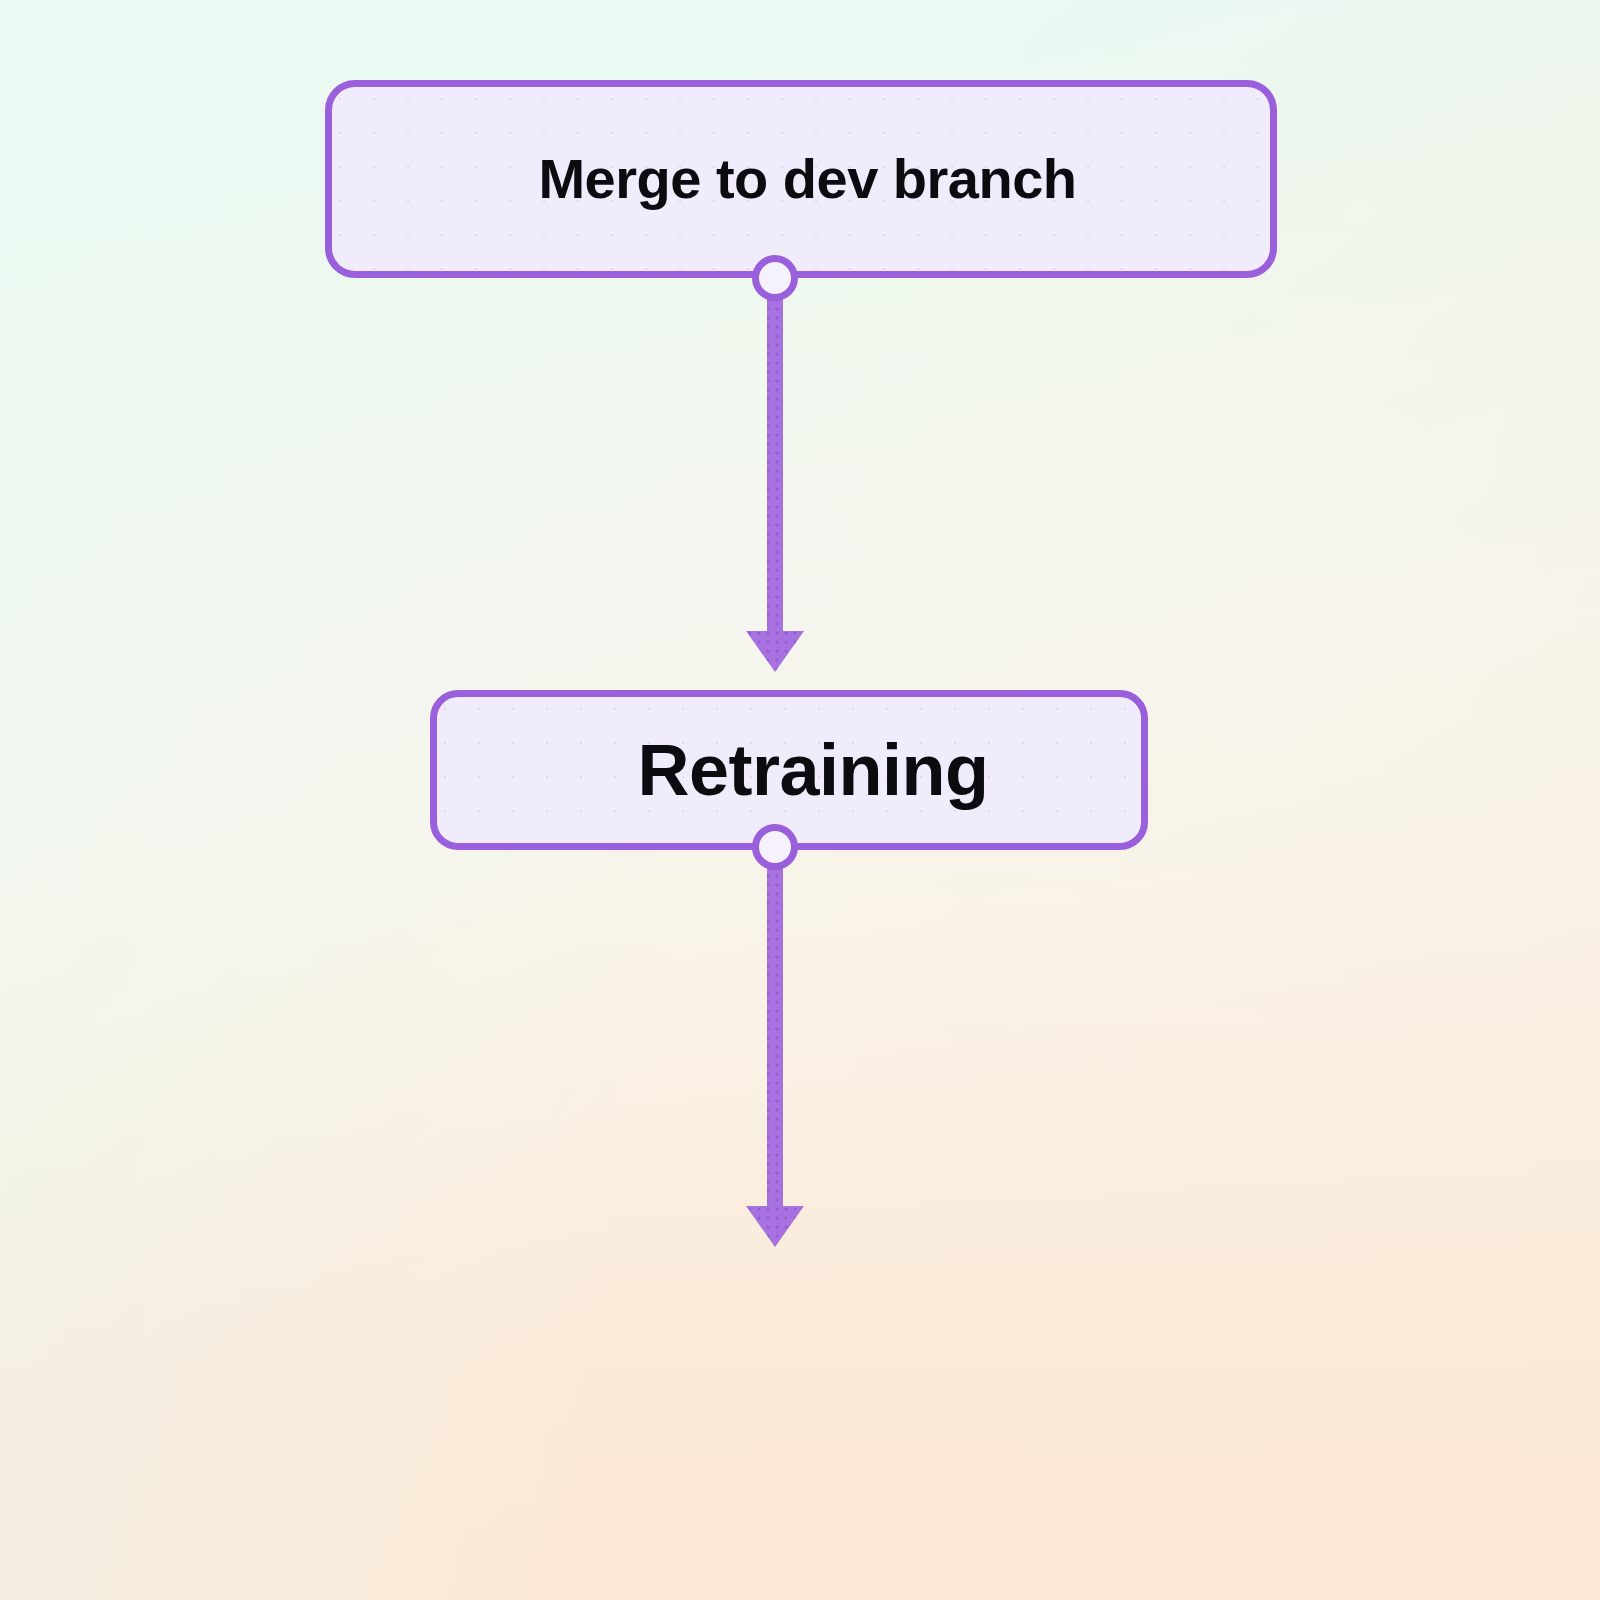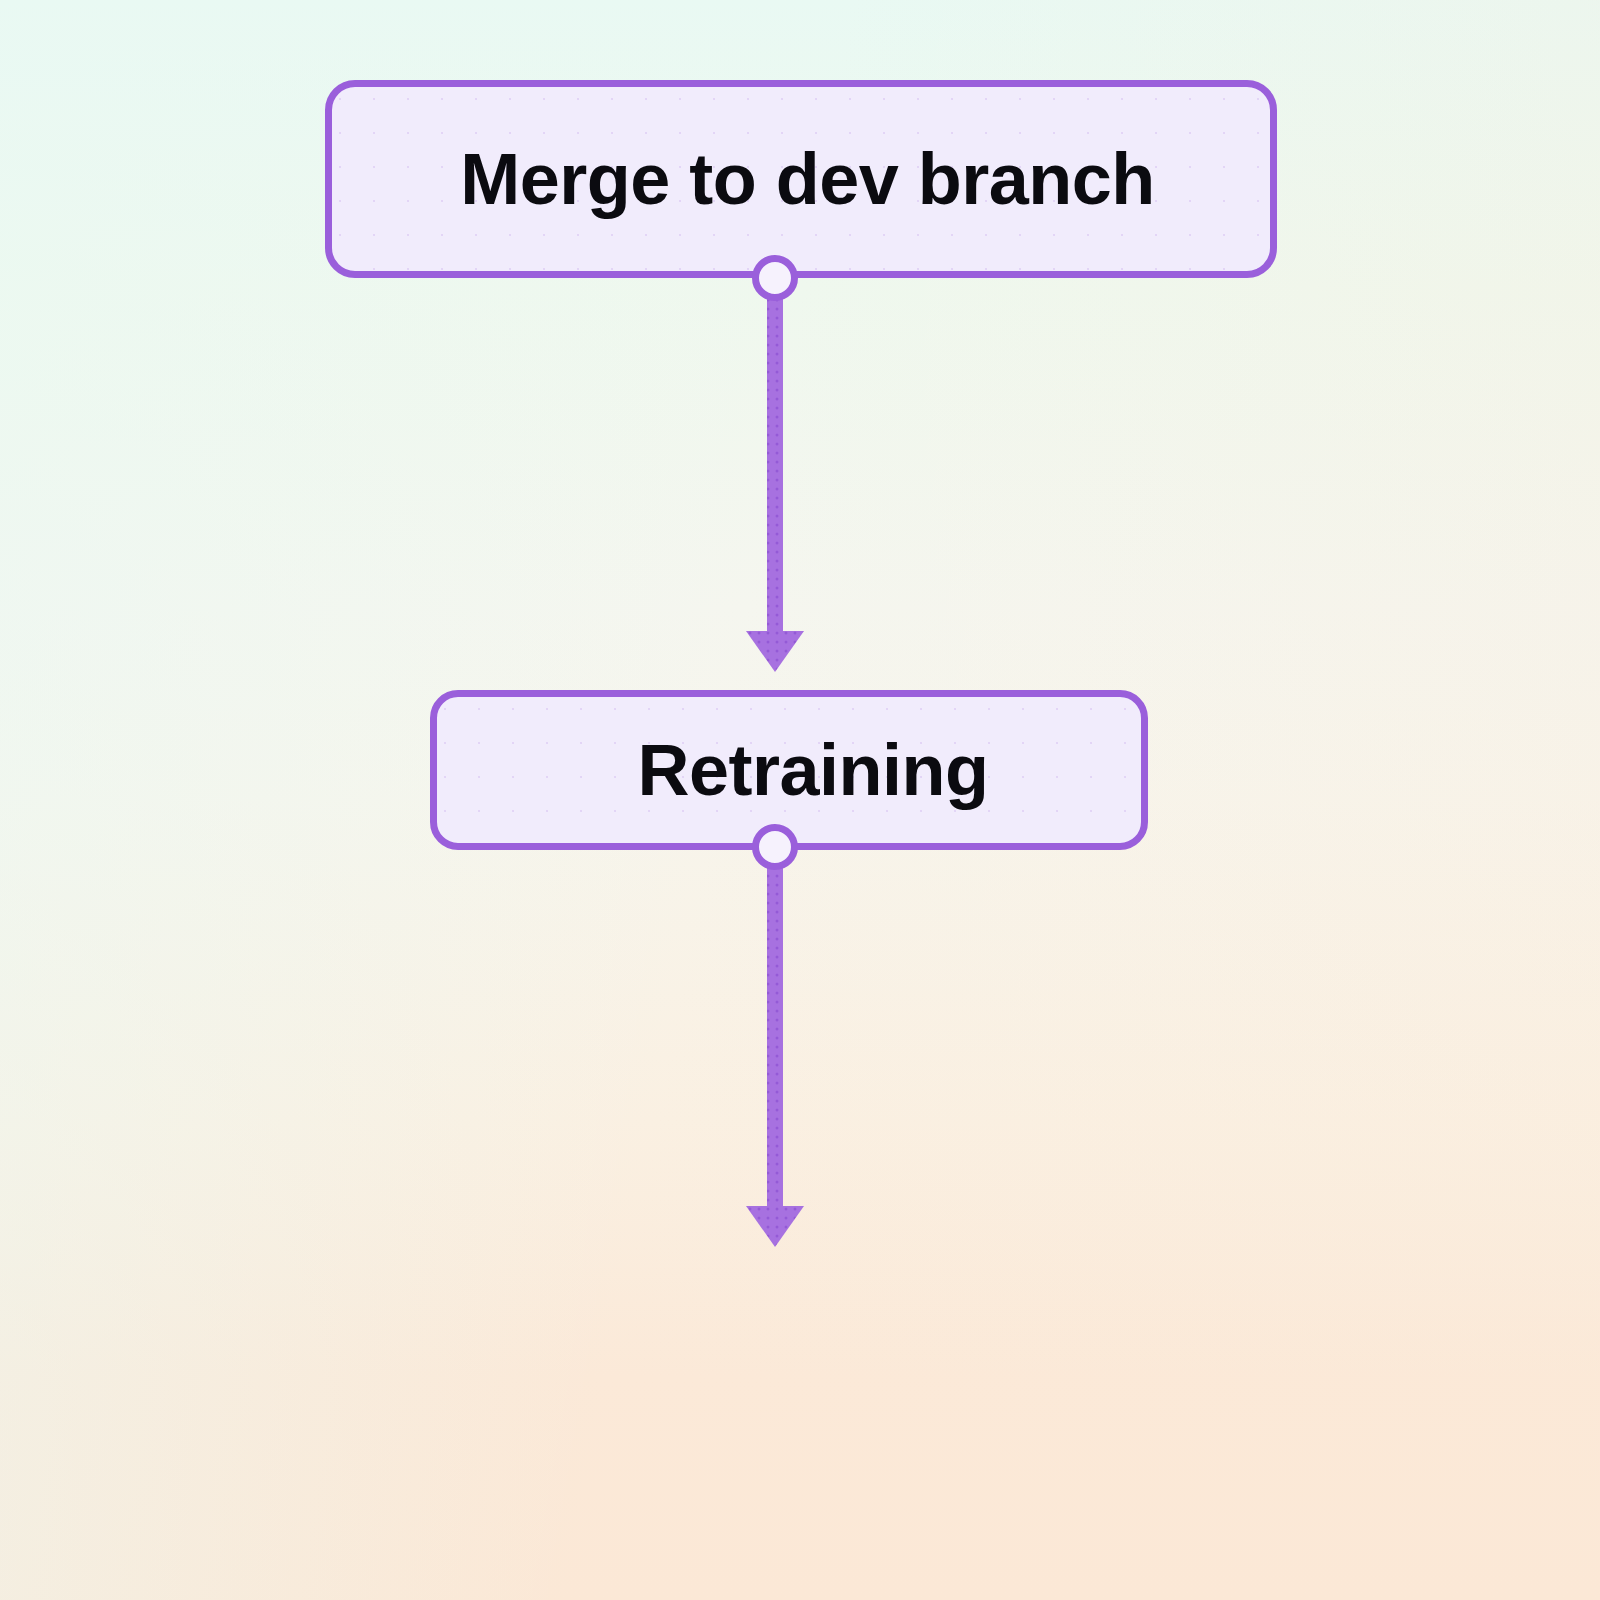--- a/index.html
+++ b/index.html
@@ -70,21 +70,21 @@
     white-space: nowrap;
     text-align: center;
   }
 
   #node-merge {
     left: 325px;
     top: 80px;
     width: 952px;
     height: 198px;
   }
-  #node-merge .node-label { font-size: 72px; margin-left: 13px; }
+  #node-merge .node-label { font-size: 56px; margin-left: 13px; }
 
   #node-retraining {
     left: 430px;
     top: 690px;
     width: 718px;
     height: 160px;
     border-radius: 28px;
   }
   #node-retraining .node-label { font-size: 72px; margin-left: 48px; }
 

